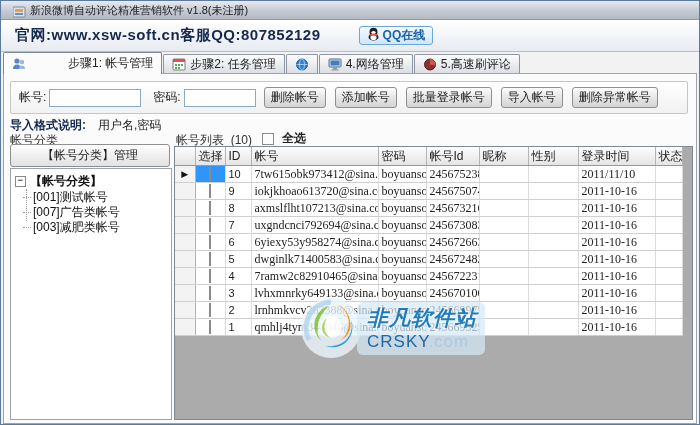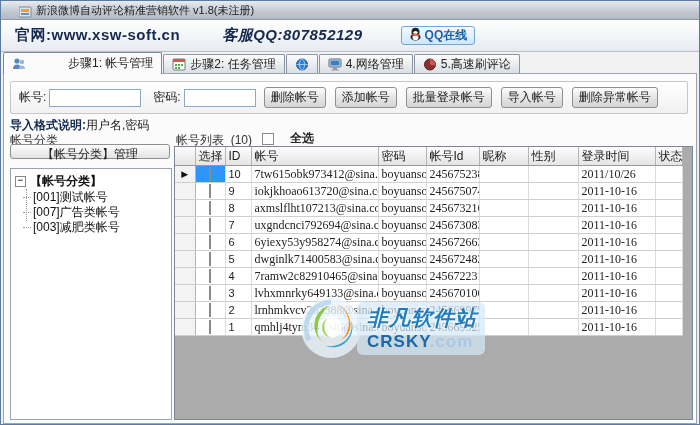--- a/index.html
+++ b/index.html
@@ -1,72 +1,72 @@
 <!DOCTYPE html>
 <html><head>
 <meta charset="utf-8">
 <style>
   html,body{margin:0;padding:0;background:#555;font-family:"Liberation Sans","DejaVu Sans",sans-serif;}
   #window{position:relative;width:700px;height:425px;background:#f2f2f2;border:1px solid #5b7aa0;box-sizing:border-box;overflow:hidden;}
   
-  #titlebar{position:absolute;left:0;top:0;width:100%;height:19px;background:linear-gradient(#e8ebef,#c2c8d1 60%,#b3bac4);border-bottom:1px solid #8e9aa8;display:flex;align-items:center;padding-left:18px;box-sizing:border-box;}
+  #titlebar{position:absolute;left:0;top:0;width:100%;height:19px;background:linear-gradient(#e8ebef,#c2c8d1 60%,#b3bac4);border-bottom:1px solid #8e9aa8;display:flex;align-items:center;padding-left:12px;box-sizing:border-box;}
   #title-icon{width:13px;height:12px;margin-right:4px;display:inline-block;}
   #title-text{font-size:11px;color:#1c1c1c;}
   
   #header{position:absolute;left:0;top:19px;width:100%;height:31px;background:linear-gradient(#ffffff,#e7ebf0);border-bottom:1px solid #b9bec4;display:flex;align-items:center;}
   .hdr-text{font-weight:bold;color:#15284e;font-size:15px;letter-spacing:0.5px;}
   #site-label{margin-left:14px;}
-  #qq-label{margin-left:42px;font-style:italic;}
+  #qq-label{}
   #qq-online-btn{margin-left:38px;height:19px;display:flex;align-items:center;gap:3px;padding:0 7px;border:1px solid #6fa6d8;border-radius:3px;background:linear-gradient(#f3faff,#cfe6fa);font-size:12px;font-weight:bold;color:#1b62a8;cursor:pointer;}
   
   #tabstrip{position:absolute;left:2px;top:52px;width:696px;height:21px;display:flex;align-items:flex-end;}
   .tab{display:flex;align-items:center;gap:4px;height:19px;padding:0 8px;margin-right:1px;border:1px solid #8e95a2;border-bottom:none;border-radius:2px 2px 0 0;background:linear-gradient(#fcfcfc,#d9dde2);font-size:12px;color:#222;cursor:pointer;white-space:nowrap;}
   .tab.active{background:#fbfbfb;height:21px;font-weight:normal;border-color:#7e8794;position:relative;z-index:2;gap:42px;}
   .tab .ticon{width:14px;height:13px;display:inline-block;}
   #tabpage{position:absolute;left:2px;top:72px;width:694px;height:351px;background:#fbfbfb;border:1px solid #9aa3ae;box-sizing:border-box;}
   
   #form-box{position:absolute;left:6px;top:7px;width:678px;height:33px;border:1px solid #c6c6c6;border-radius:2px;background:linear-gradient(#ffffff,#f1f1f1);display:flex;align-items:center;box-sizing:border-box;}
   .flabel{font-size:12px;color:#222;margin-left:8px;}
   .finput{width:92px;height:18px;border:1px solid #8aa8c8;background:#fff;margin-left:3px;font-size:12px;padding:0 2px;box-sizing:border-box;}
   #password-field{width:72px;}
   #form-buttons{display:flex;margin-left:8px;}
   .fbtn{height:21px;margin-right:9px;padding:0 6px;font-size:12px;color:#222;border:1px solid #8e8f8f;border-radius:3px;background:linear-gradient(#fdfdfd,#e8e8e8 45%,#d4d4d4);cursor:pointer;white-space:nowrap;}
   
   #import-hint{position:absolute;left:6px;top:43px;font-size:12px;color:#14294e;}
   #import-hint b{font-weight:bold;}
-  #import-hint .val{color:#222;font-weight:normal;margin-left:0;}
+  #import-hint .val{color:#222;font-weight:normal;margin-left:12px;}
   
   #cat-label{position:absolute;left:6px;top:58px;font-size:12px;color:#333;}
-  #cat-manage-btn{position:absolute;left:6px;top:70px;width:160px;height:15px;font-size:12px;color:#222;border:1px solid #8e8f8f;border-radius:3px;background:linear-gradient(#fdfdfd,#e2e2e2);cursor:pointer;}
+  #cat-manage-btn{position:absolute;left:6px;top:70px;width:160px;height:23px;font-size:12px;color:#222;border:1px solid #8e8f8f;border-radius:3px;background:linear-gradient(#fdfdfd,#e2e2e2);cursor:pointer;}
   #tree-box{position:absolute;left:6px;top:94px;width:162px;bottom:3px;background:#fff;border:1px solid #9aa3ae;box-sizing:border-box;font-size:12px;overflow:hidden;}
   .tree-root{display:flex;align-items:center;margin:4px 0 0 4px;font-weight:bold;color:#111;}
   .expander{width:9px;height:9px;border:1px solid #888;background:#fff;font-size:9px;line-height:7px;text-align:center;margin-right:4px;color:#333;box-sizing:content-box;}
   .tree-item{margin-left:22px;color:#111;line-height:15px;position:relative;}
   .tree-item:before{content:"";position:absolute;left:-10px;top:7px;width:8px;border-top:1px dotted #999;}
   .tree-guide{position:absolute;left:15px;top:20px;height:32px;border-left:1px dotted #999;}
   
   #list-label{position:absolute;left:172px;top:58px;font-size:12px;color:#333;}
-  #select-all-wrap{position:absolute;left:258px;top:56px;display:flex;align-items:center;gap:16px;cursor:pointer;}
+  #select-all-wrap{position:absolute;left:258px;top:56px;display:flex;align-items:center;gap:8px;cursor:pointer;}
   .cbx{width:12px;height:12px;border:1px solid #8a8a8a;background:#fcfcfc;box-sizing:border-box;}
   #select-all-label{font-size:12px;font-weight:bold;color:#222;}
   #grid-wrap{position:absolute;left:170px;top:72px;right:3px;bottom:3px;background:#ababab;border:1px solid #7d8893;box-sizing:border-box;overflow:hidden;}
   table#grid{border-collapse:collapse;table-layout:fixed;width:507px;}
   #grid th{background:linear-gradient(#fdfdfd,#e4e4e4);border-right:1px solid #b4b4b4;border-bottom:1px solid #999;font-size:12px;font-weight:normal;color:#222;height:18px;text-align:left;padding:0 3px;white-space:nowrap;overflow:hidden;}
   #grid td{background:#fff;border-right:1px solid #dcdcdc;border-bottom:1px solid #cfcfcf;font-size:11px;color:#222;height:16px;padding:0 3px;white-space:nowrap;overflow:hidden;}
   #grid td.marker{background:#f3f3f3;border-right:1px solid #b4b4b4;text-align:center;font-size:9px;color:#111;}
   #grid td.selcell{text-align:center;}
   #grid td.selcell .cbx{margin:0 auto;}
   #grid tr.current td.selcell{background:#2e95fb;}
   #grid td.mono{font-family:"Liberation Serif","DejaVu Serif",serif;font-size:12px;}
   
   #watermark{position:absolute;left:295px;top:218px;width:212px;height:72px;pointer-events:none;display:flex;align-items:center;opacity:0.95;}
   #wm-logo{width:64px;height:64px;flex:0 0 auto;}
   #wm-text{margin-left:-6px;background:rgba(214,233,248,0.75);border-radius:6px;padding:2px 8px 3px 10px;}
   #wm-line1{font-size:21px;font-weight:bold;font-style:italic;color:#1878b8;text-shadow:0 0 2px #fff,0 0 3px #fff;letter-spacing:1px;white-space:nowrap;text-align:right;}
-  #wm-line2{font-size:17px;font-weight:bold;letter-spacing:1px;white-space:nowrap;}
+  #wm-line2{font-size:17px;font-weight:normal;letter-spacing:1px;white-space:nowrap;}
   #wm-line2 .c1{color:#1565ab;}
   #wm-line2 .c2{color:#a9cbe8;}
 </style>
 </head>
 <body>
 
 <div id="window">
 
   <div id="titlebar">
     <span id="title-icon">
@@ -221,21 +221,21 @@
         <tbody id="grid-body">
             <tr class="current">
               <td class="marker">▶</td>
               <td class="selcell"><span class="cbx"></span></td>
               <td>10</td>
               <td class="mono">7tw615obk973412@sina.com</td>
               <td class="mono">boyuansoft</td>
               <td class="mono">2456752382</td>
               <td></td>
               <td></td>
-              <td class="mono">2011/10/26</td>
+              <td class="mono">2011/11/10</td>
               <td></td>
             </tr>
             <tr>
               <td class="marker"></td>
               <td class="selcell"><span class="cbx"></span></td>
               <td>9</td>
               <td class="mono">iokjkhoao613720@sina.com</td>
               <td class="mono">boyuansoft</td>
               <td class="mono">2456750742</td>
               <td></td>

